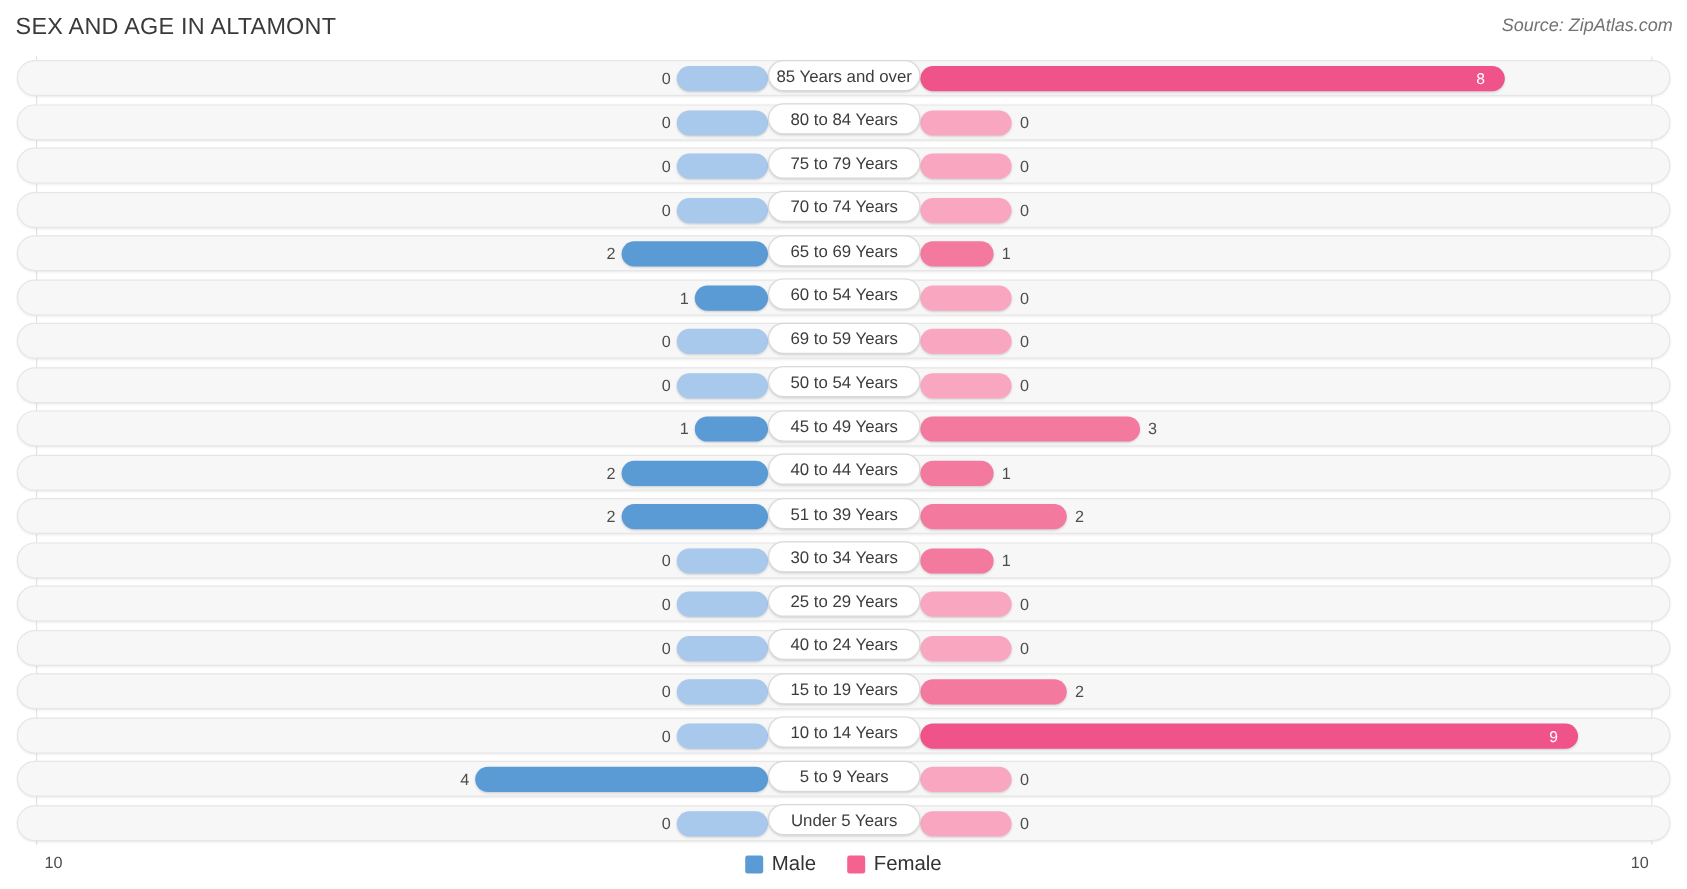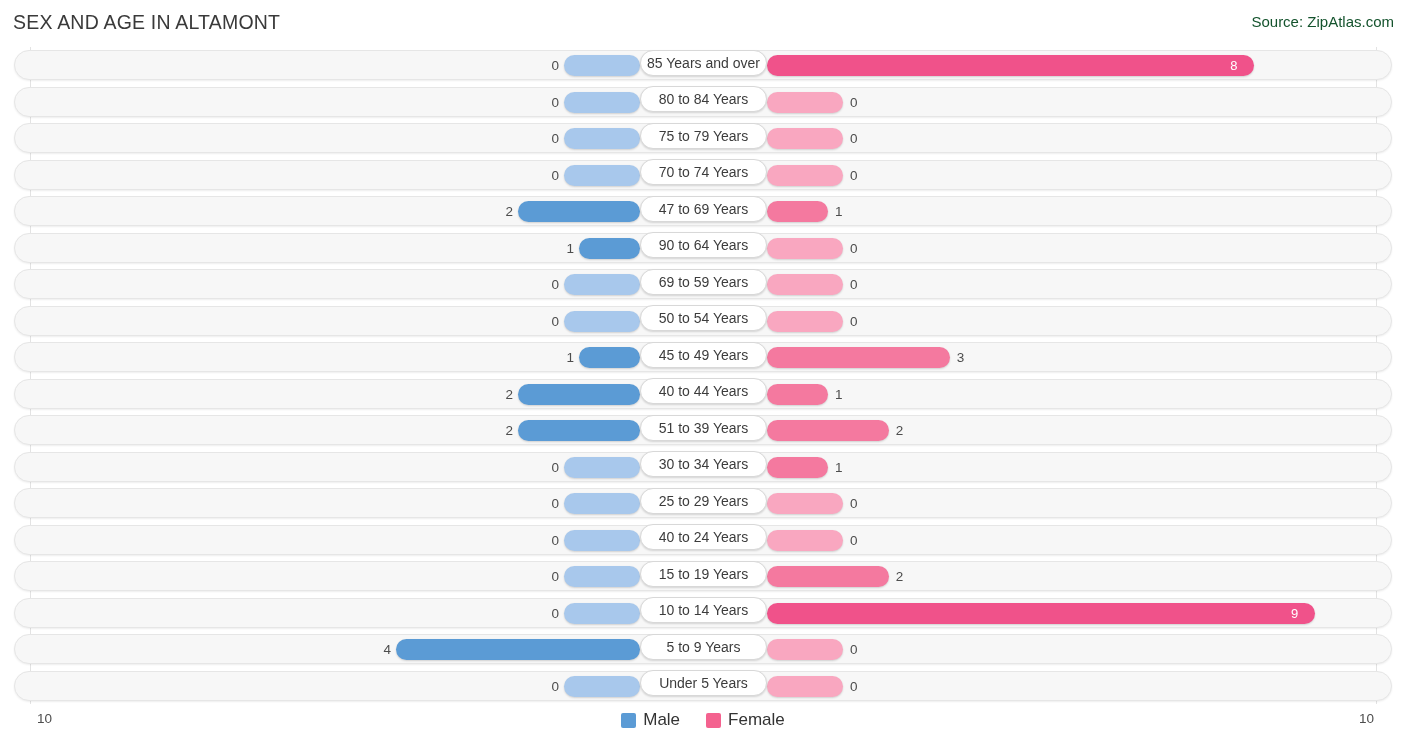--- a/index.html
+++ b/index.html
@@ -27,21 +27,22 @@
     left: 13px; top: 11px;
     font-size: 19.5px;
     color: #3a3a3a;
     letter-spacing: 0.2px;
     white-space: nowrap;
   }
   #source-note {
     position: absolute;
     right: 12px; top: 13px;
     font-size: 15px;
-    color: #14532d;
+    font-style: italic;
+    color: #737373;
     white-space: nowrap;
   }
 
   
   #plot {
     position: absolute;
     left: 0; top: 47px;
     width: 1406px; height: 657px;
   }
   .gridline {
@@ -209,29 +210,29 @@
           <div class="bar female" style="left: 767px; width: 76px;"></div>
           <div class="val" style="left: 850px;">0</div>
           <div class="age-pill">70 to 74 Years</div>
         </div>
         <div class="row">
           <div class="track"></div>
           <div class="bar male filled" style="left: 518px; width: 122px;"></div>
           <div class="val" style="left: 499px; text-align: right; width: 14px;">2</div>
           <div class="bar female filled" style="left: 767px; width: 60.9px;"></div>
           <div class="val" style="left: 834.9px;">1</div>
-          <div class="age-pill">47 to 69 Years</div>
+          <div class="age-pill">65 to 69 Years</div>
         </div>
         <div class="row">
           <div class="track"></div>
           <div class="bar male filled" style="left: 579px; width: 61px;"></div>
           <div class="val" style="left: 560px; text-align: right; width: 14px;">1</div>
           <div class="bar female" style="left: 767px; width: 76px;"></div>
           <div class="val" style="left: 850px;">0</div>
-          <div class="age-pill">90 to 64 Years</div>
+          <div class="age-pill">60 to 54 Years</div>
         </div>
         <div class="row">
           <div class="track"></div>
           <div class="bar male" style="left: 564px; width: 76px;"></div>
           <div class="val" style="left: 545px; text-align: right; width: 14px;">0</div>
           <div class="bar female" style="left: 767px; width: 76px;"></div>
           <div class="val" style="left: 850px;">0</div>
           <div class="age-pill">69 to 59 Years</div>
         </div>
         <div class="row">

